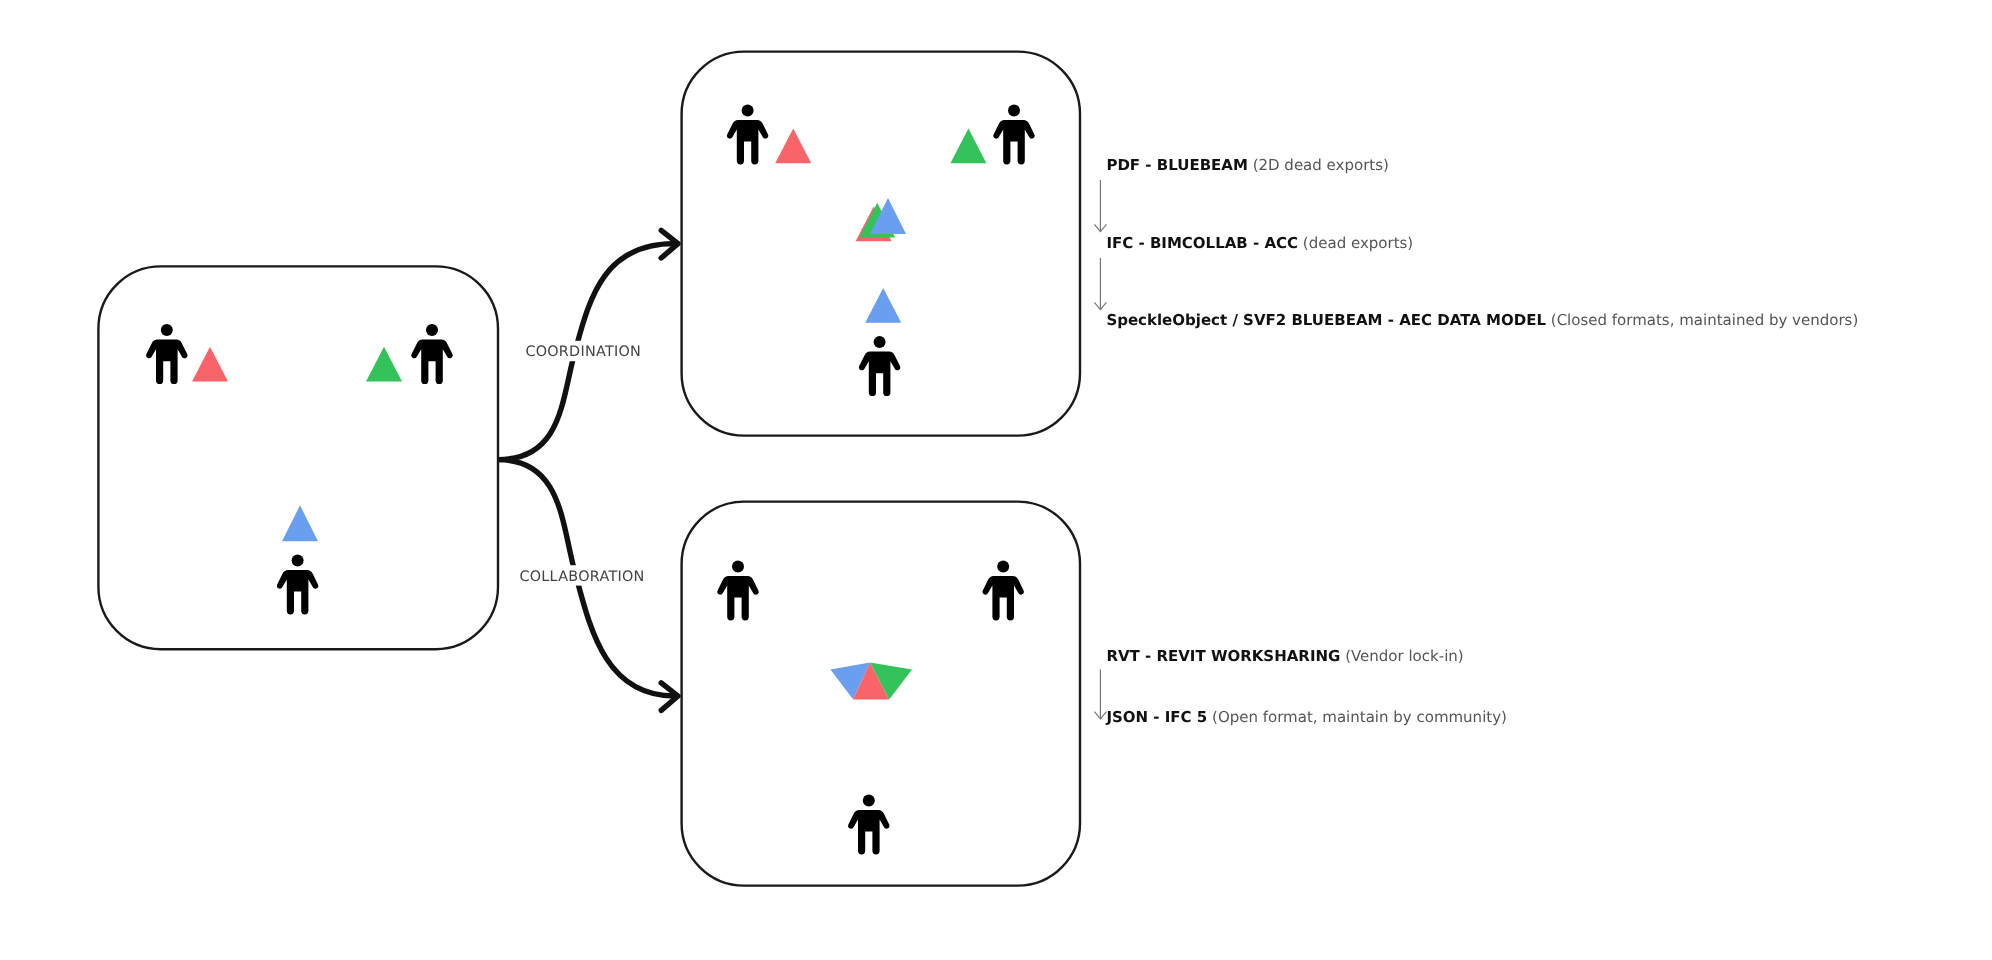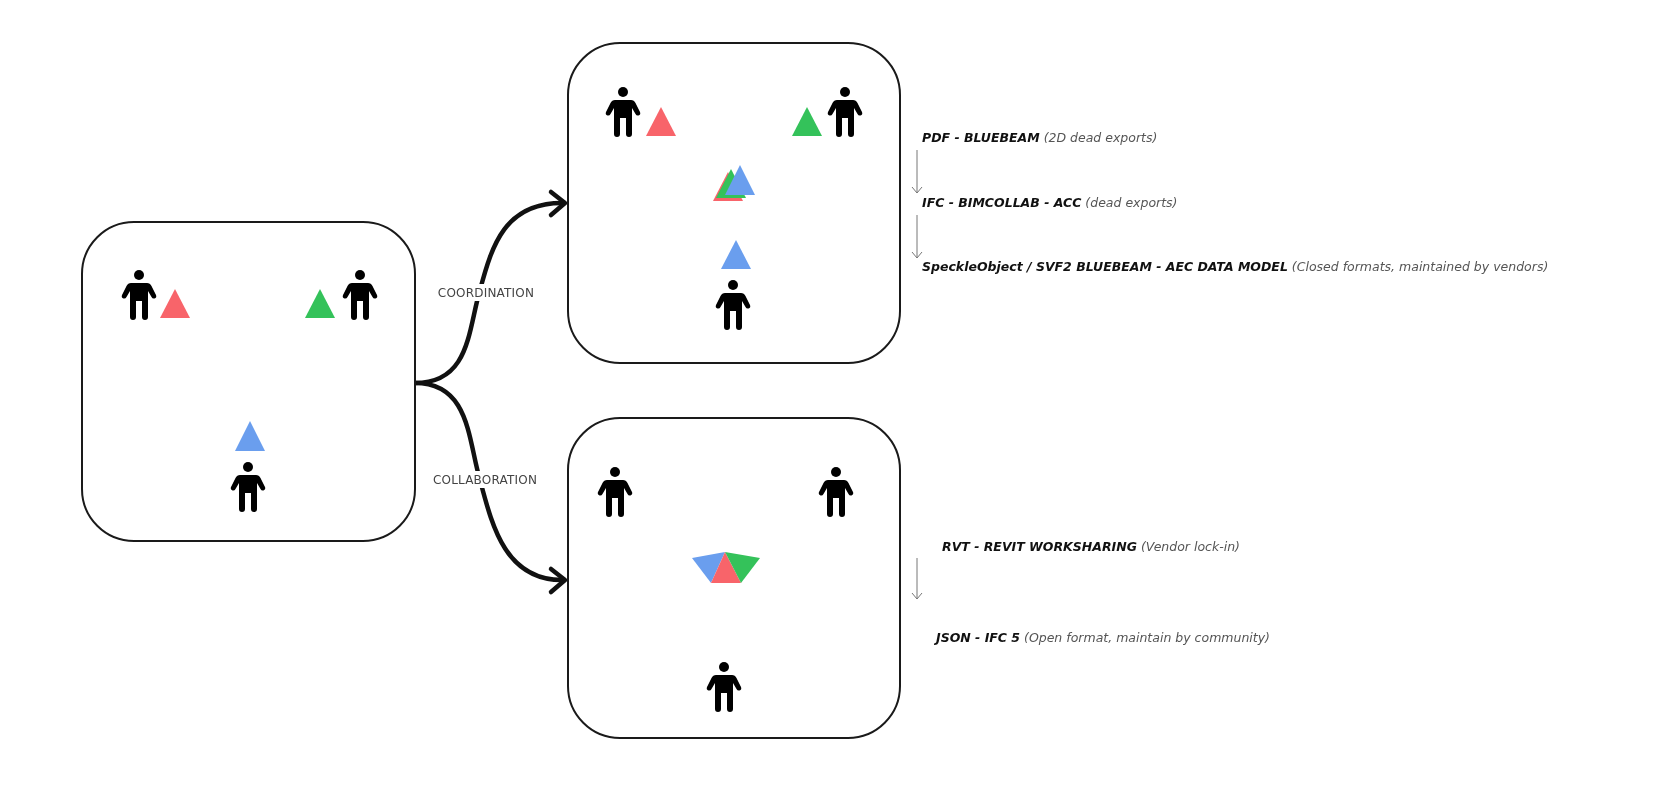--- a/index.html
+++ b/index.html
@@ -7,21 +7,21 @@
          font-family: "DejaVu Sans", "Liberation Sans", sans-serif; }
   #diagram { position: absolute; left: 0; top: 0; }
   .box { fill: #ffffff; stroke: #1a1a1a; stroke-width: 2; }
   .flow { fill: none; stroke: #111111; stroke-width: 4.5; stroke-linecap: round; }
   .arrowhead { fill: none; stroke: #111111; stroke-width: 4.5; stroke-linecap: round; stroke-linejoin: round; }
   .edge-label-bg { fill: #ffffff; }
   .edge-label { font-family: "DejaVu Sans", sans-serif; font-size: 12px; fill: #444444; letter-spacing: 0.2px; }
   .person { fill: #000000; }
   .step-arrow { stroke: #777777; stroke-width: 1; fill: none; }
   .legend-line { position: absolute; left: 922px; font-size: 12.5px; color: #333333; white-space: nowrap;
-                 font-family: "DejaVu Sans", sans-serif; font-style: italic; }
+                 font-family: "DejaVu Sans", sans-serif; }
   .legend-line .bold { font-weight: bold; color: #111111; }
   .legend-line .note { color: #555555; }
 </style>
 </head>
 <body>
 
 <svg id="diagram" width="1660" height="800" viewBox="0 0 1660 800">
   <defs>
     <g id="person-shape">
       <circle cx="0" cy="-20" r="5"></circle>
@@ -95,20 +95,20 @@
 </div>
 <div class="legend-line" style="top:195px;">
   <span class="bold">IFC - BIMCOLLAB - ACC</span>
   <span class="note">(dead exports)</span>
 </div>
 <div class="legend-line" style="top:259px;">
   <span class="bold">SpeckleObject / SVF2 BLUEBEAM - AEC DATA MODEL</span>
   <span class="note">(Closed formats, maintained by vendors)</span>
 </div>
 
-<div class="legend-line" style="top:539px;margin-left:20px;">
+<div class="legend-line" style="top:539px;">
   <span class="bold">RVT - REVIT WORKSHARING</span>
   <span class="note">(Vendor lock-in)</span>
 </div>
-<div class="legend-line" style="top:630px;margin-left:14px;">
+<div class="legend-line" style="top:590px;">
   <span class="bold">JSON - IFC 5</span>
   <span class="note">(Open format, maintain by community)</span>
 </div>
 
 </body></html>

